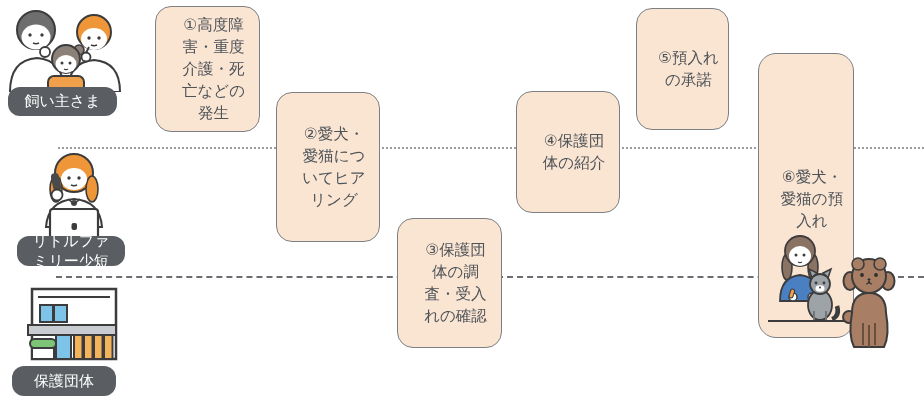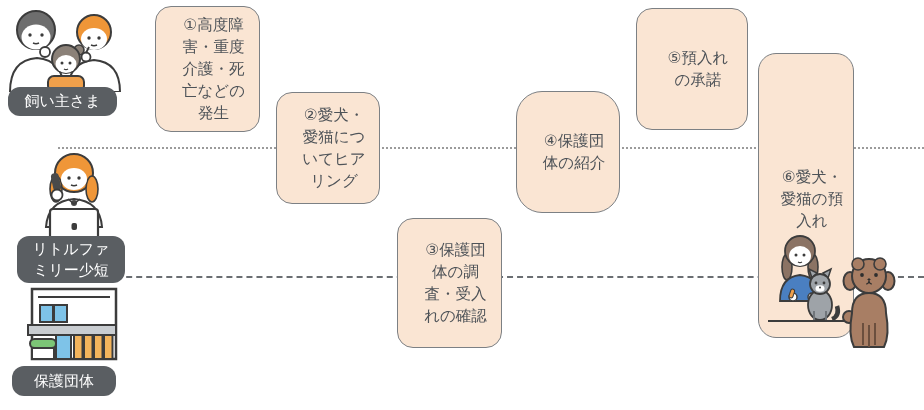--- a/index.html
+++ b/index.html
@@ -12,43 +12,43 @@
   .lane-line.dotted{left:58px;right:0;top:147px;border-top:2px dotted var(--dotted-line,#9B9B9B);}
   .lane-line.dashed{left:56px;right:0;top:276px;border-top:2px dashed var(--dashed-line,#6A6E72);}
   
   .actor-label{
     position:absolute;z-index:3;box-sizing:border-box;
     background:var(--label-bg,#5A5E62);color:var(--label-text,#fff);
     border-radius:12px;display:flex;align-items:center;justify-content:center;
     font-size:15px;line-height:1.35;text-align:center;white-space:pre-line;
   }
   .owner-label{left:8px;top:87px;width:109px;height:29px;}
-  .insurer-label{left:17px;top:236px;width:108px;height:47px;}
+  .insurer-label{left:17px;top:236px;width:108px;height:30px;}
   .shelter-label{left:12px;top:366px;width:104px;height:30px;}
   
   .illu{position:absolute;z-index:2;}
   .family-illu{left:6px;top:2px;}
   .operator-illu{left:22px;top:149px;}
   .building-illu{left:20px;top:287px;}
   .dog-illu{left:842px;top:255px;z-index:3;}
   
   .step{
     position:absolute;z-index:2;box-sizing:border-box;
     background:var(--box-fill,#FAE5D3);
     border:1.5px solid var(--box-border,#7C8084);
     border-radius:16px;
     color:var(--box-text,#4E5358);
     font-size:15.5px;line-height:1.42;text-align:center;white-space:pre-line;
     display:flex;align-items:center;justify-content:center;padding-left:12px;
   }
   .step-1{left:155px;top:6px;width:105px;height:126px;}
-  .step-2{left:276px;top:92px;width:104px;height:112px;}
+  .step-2{left:276px;top:92px;width:104px;height:150px;}
   .step-3{left:397px;top:218px;width:105px;height:130px;}
-  .step-4{left:516px;top:91px;width:104px;height:122px;border-radius:26px;}
-  .step-5{left:636px;top:8px;width:112px;height:122px;}
+  .step-4{left:516px;top:91px;width:104px;height:122px;}
+  .step-5{left:636px;top:8px;width:93px;height:122px;}
   .step-6{left:758px;top:53px;width:96px;height:285px;border-radius:18px;
           align-items:flex-start;padding-top:112px;}
   .step-6 .inner-illu{position:absolute;left:3px;bottom:4px;}
   svg .ln{stroke:var(--outline,#3C3C3C);}
 </style>
 </head>
 <body>
 
 <div class="canvas">
 

